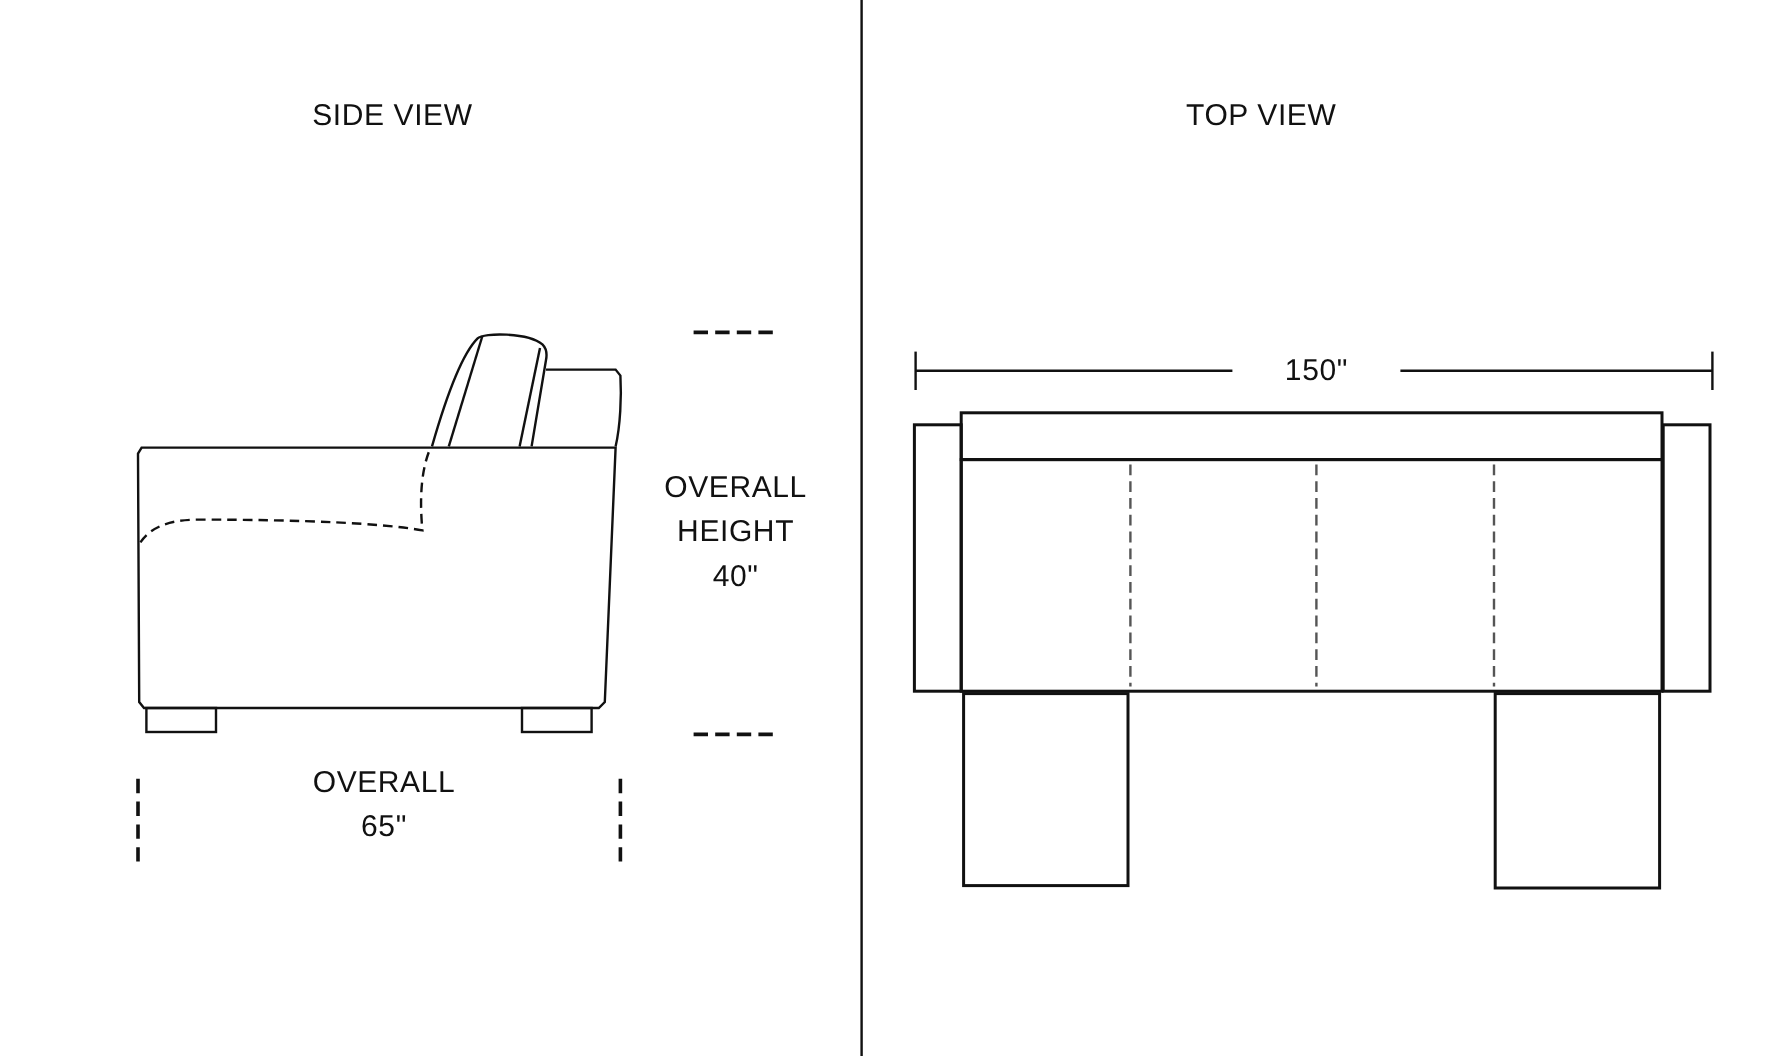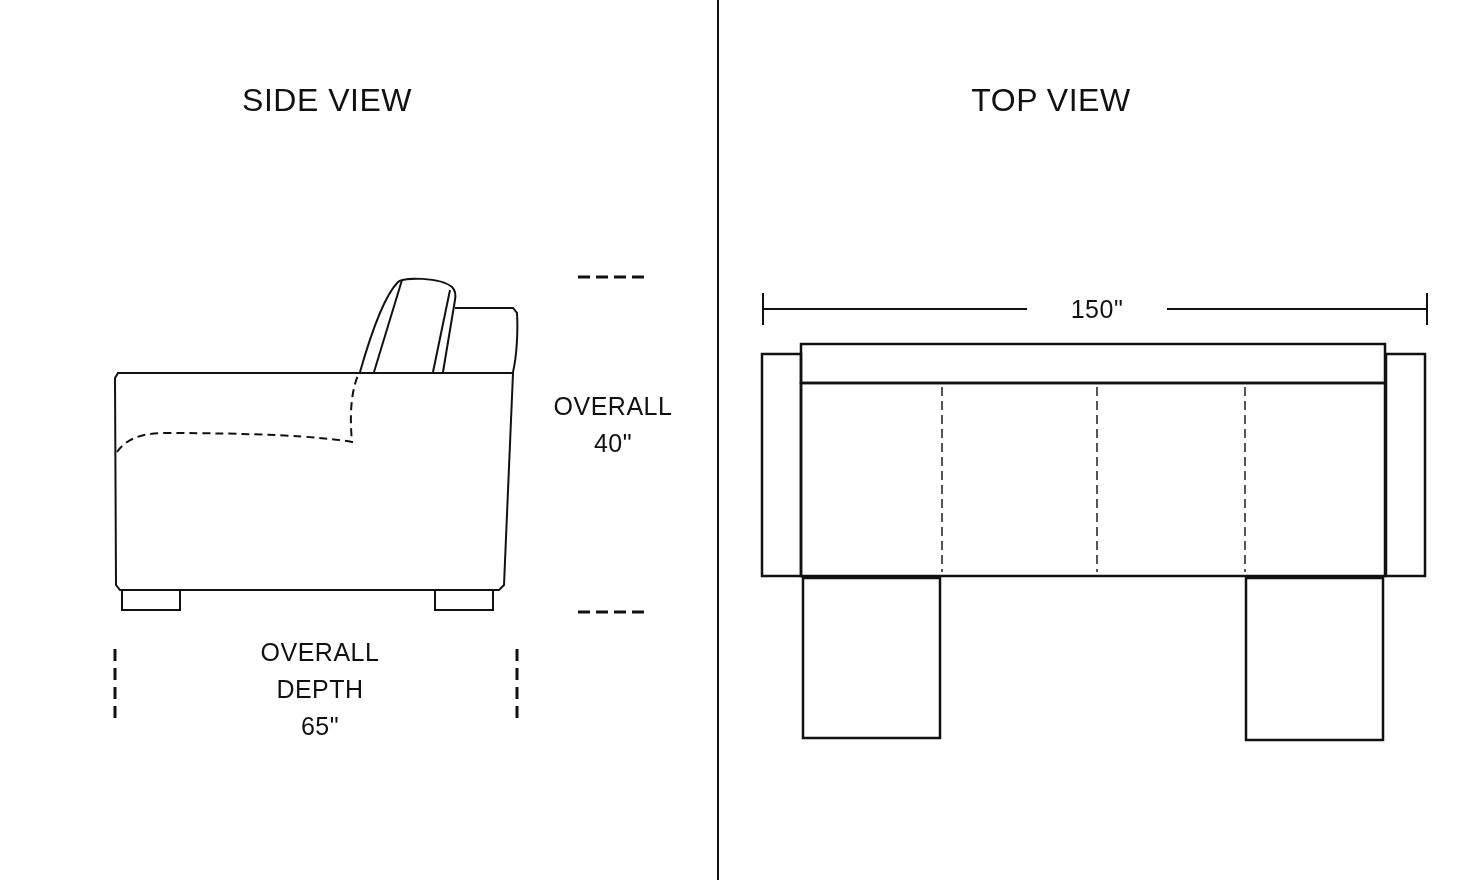--- a/index.html
+++ b/index.html
@@ -1,19 +1,19 @@
 <!DOCTYPE html>
 <html><head>
 <meta charset="utf-8">
 <style>
   html, body { margin:0; padding:0; background:#ffffff; }
   body { width:1480px; height:880px; position:relative; overflow:hidden;
          font-family:"Liberation Sans", sans-serif; color:#111; }
   .divider { position:absolute; left:717px; top:0; width:2px; height:880px; background:#111; }
-  .title { position:absolute; top:82px; font-size:32px; letter-spacing:0.5px; text-align:center; width:300px; }
+  .title { position:absolute; top:82px; font-size:25px; letter-spacing:0.5px; text-align:center; width:300px; }
   .label { position:absolute; font-size:25px; line-height:37px; text-align:center; letter-spacing:0.5px; }
   svg { position:absolute; left:0; top:0; }
 </style>
 </head>
 <body>
 
 <div class="divider"></div>
 
 <div class="title" style="left:177px;">SIDE VIEW</div>
 <div class="title" style="left:901px;">TOP VIEW</div>
@@ -42,26 +42,26 @@
   </g>
 
   <g stroke="#111" stroke-width="3" stroke-dasharray="12 7">
     <line x1="115" y1="649" x2="115" y2="718"></line>
     <line x1="517" y1="649" x2="517" y2="718"></line>
   </g>
 </svg>
 
 <div class="label" style="left:540px; top:388px; width:146px;">
   <div>OVERALL</div>
+  <div>HEIGHT</div>
   <div>40"</div>
 </div>
 
 <div class="label" style="left:246px; top:634px; width:148px;">
   <div>OVERALL</div>
-  <div>DEPTH</div>
   <div>65"</div>
 </div>
 
 <svg width="1480" height="880">
 
   <g stroke="#111" stroke-width="2">
     <line x1="763" y1="293" x2="763" y2="325"></line>
     <line x1="763" y1="309" x2="1027" y2="309"></line>
     <line x1="1167" y1="309" x2="1427" y2="309"></line>
     <line x1="1427" y1="293" x2="1427" y2="325"></line>

